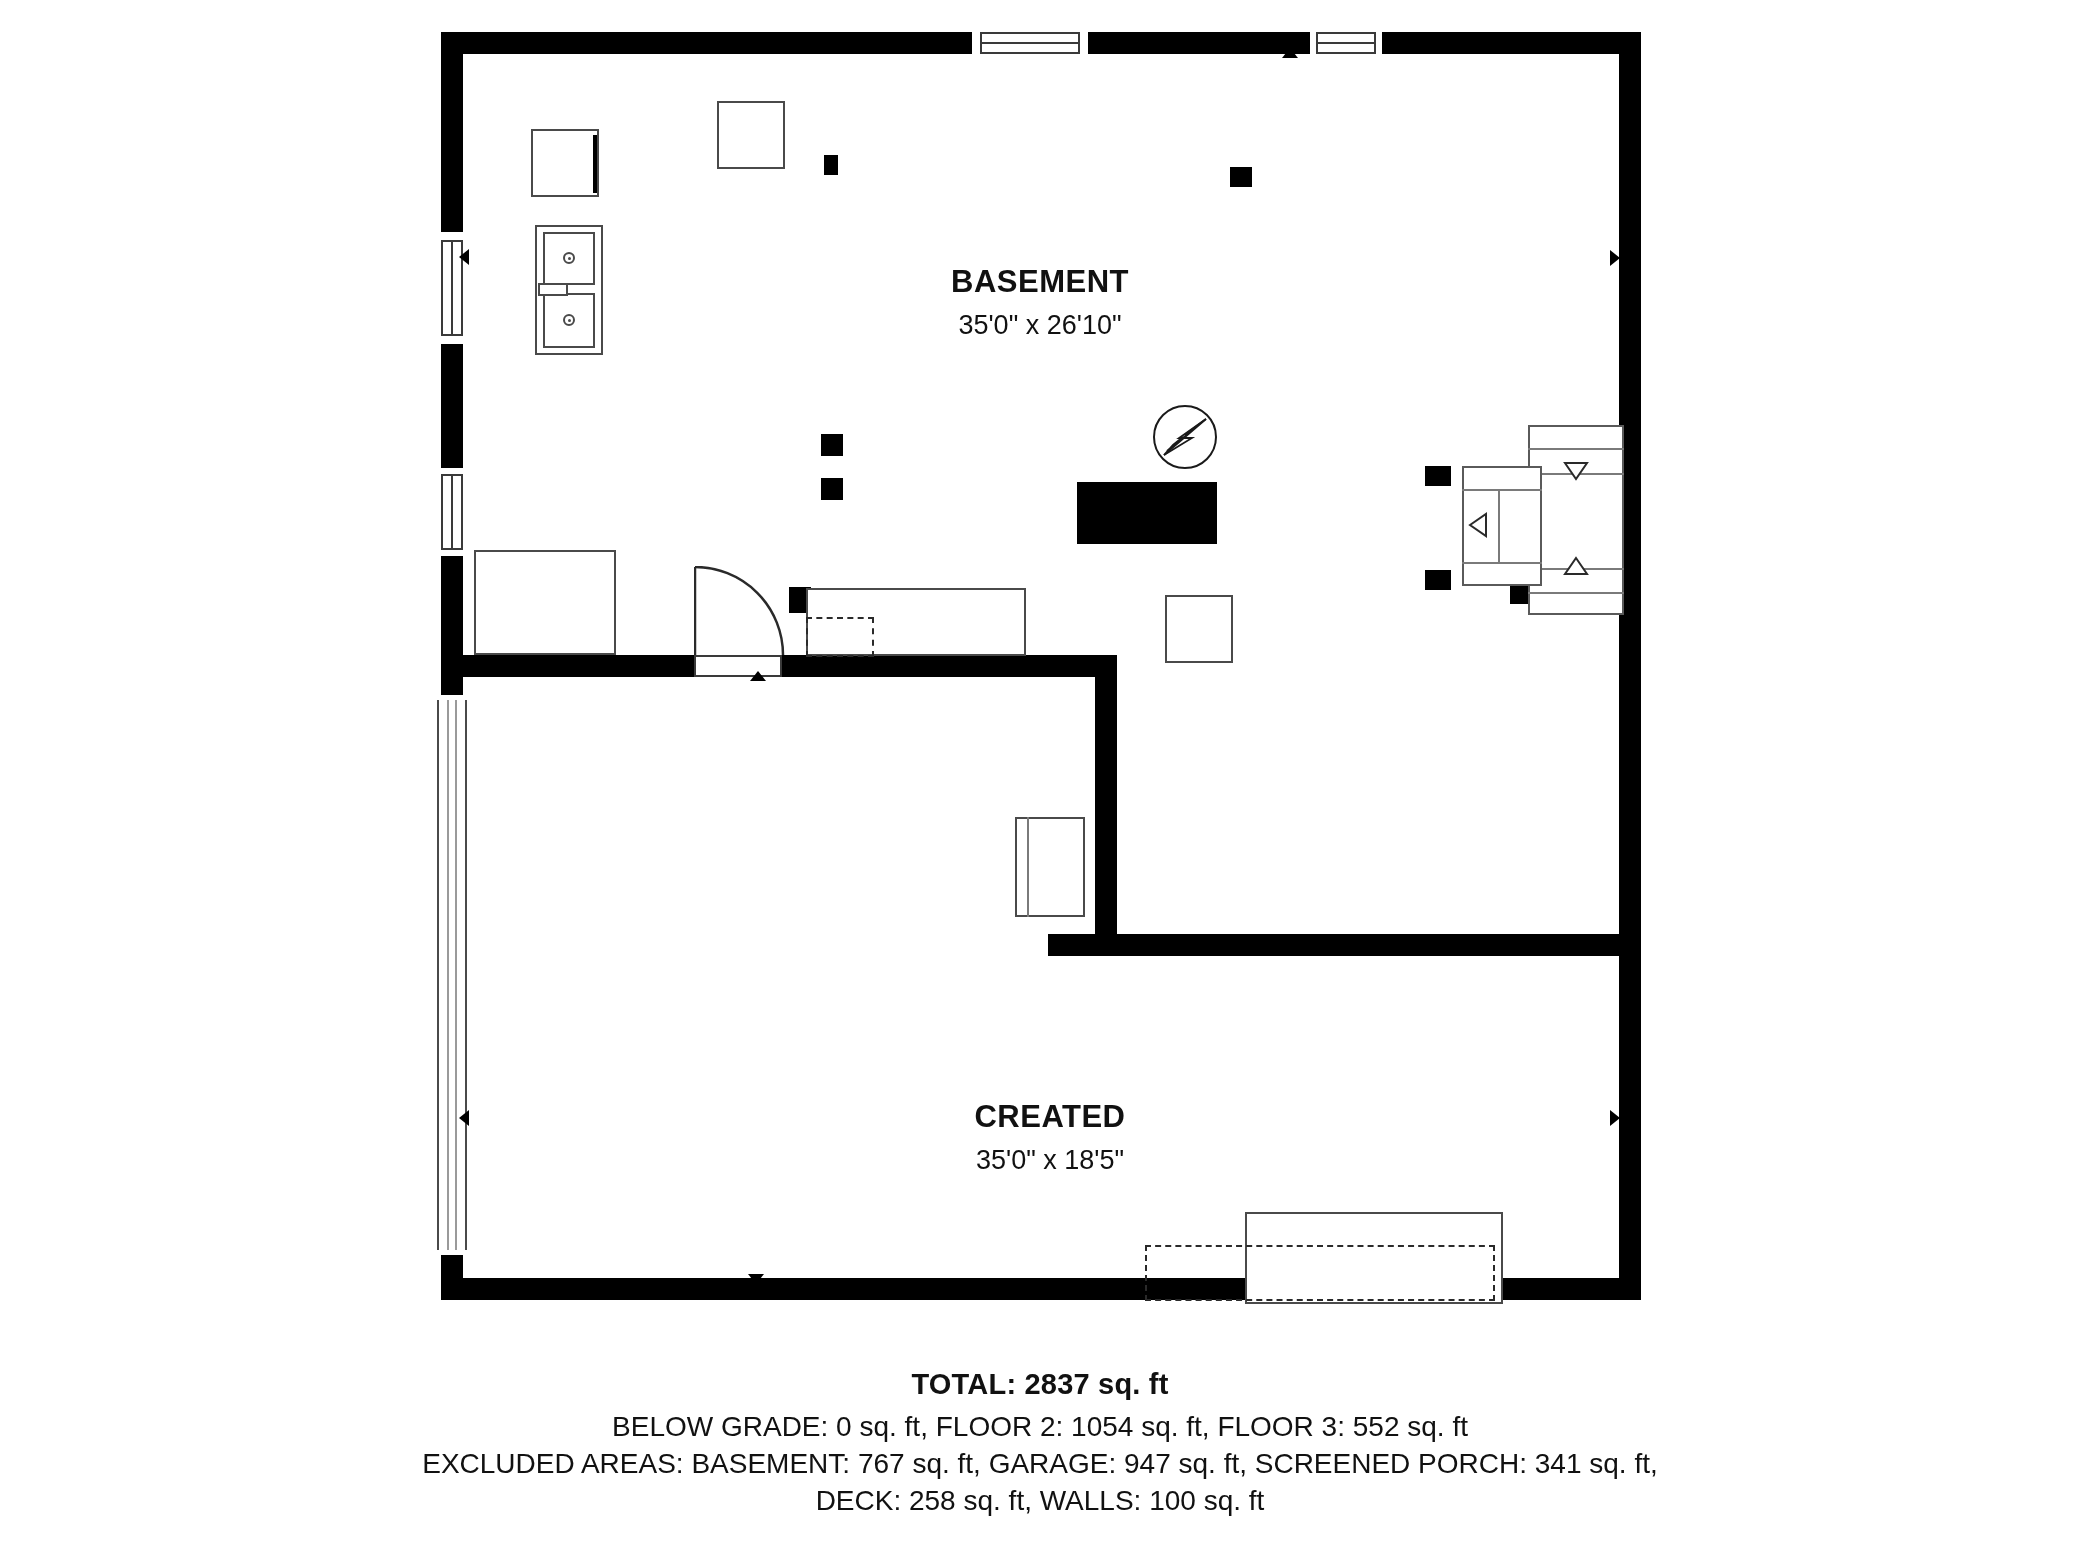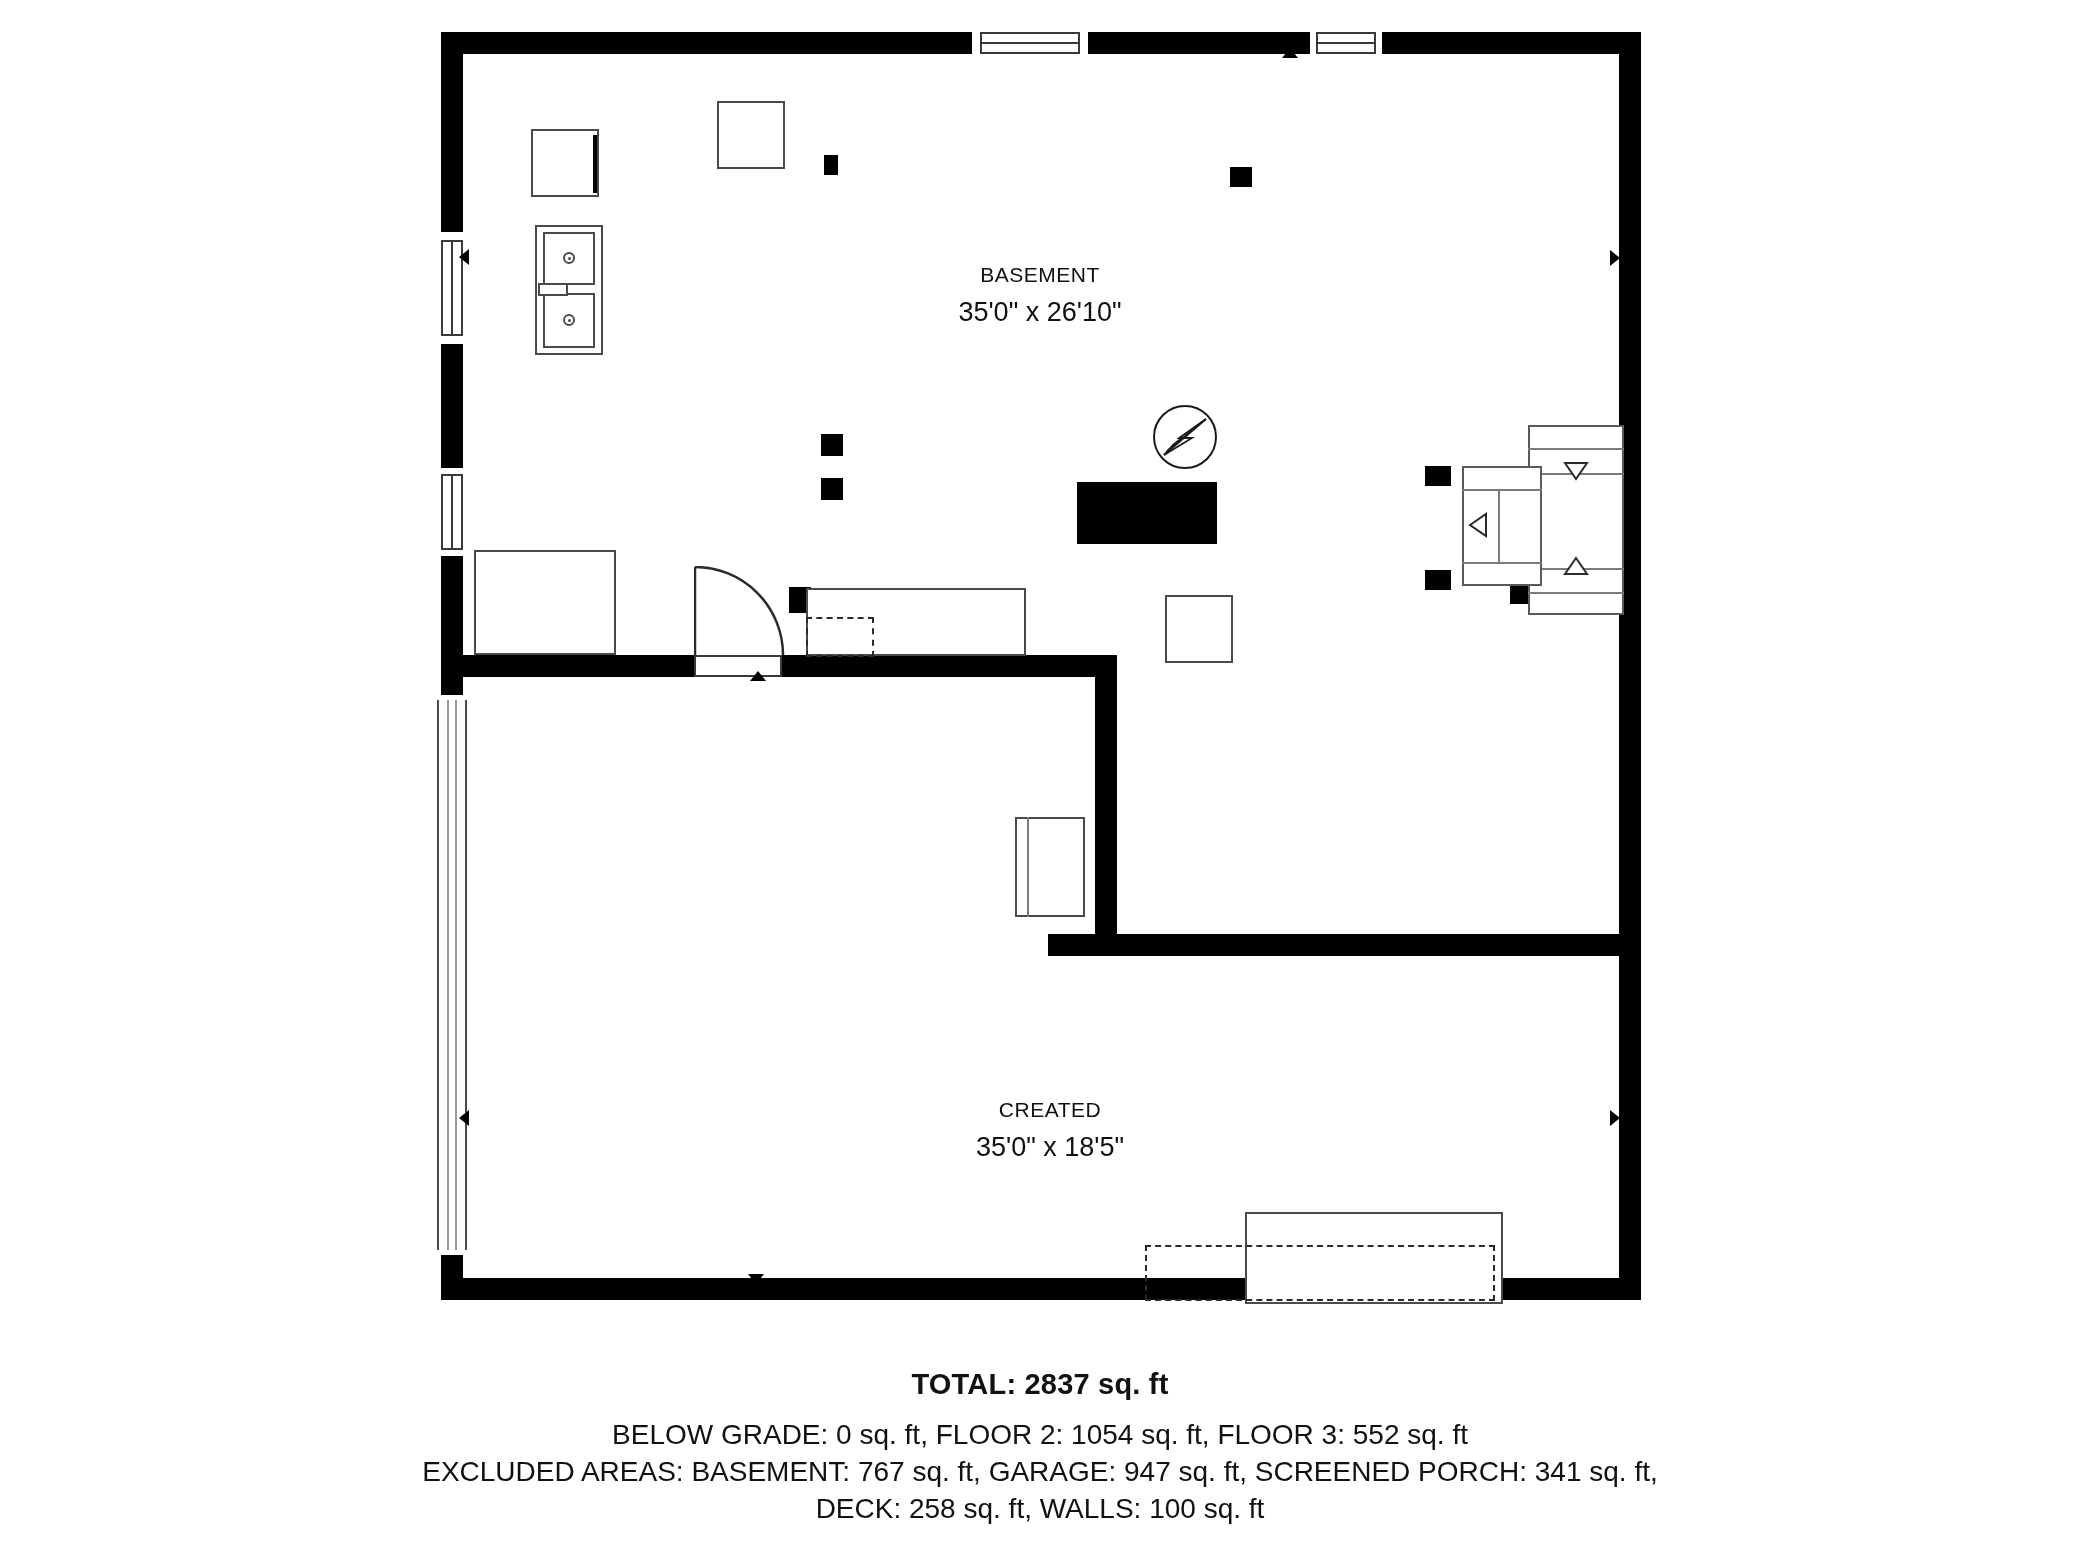--- a/index.html
+++ b/index.html
@@ -192,43 +192,44 @@
   
   .room-label {
     position: absolute;
     text-align: center;
     line-height: 1.28;
     white-space: nowrap;
     color: #111111;
   }
   .room-label .rl-name {
     display: block;
-    font-size: 21px;
+    font-size: 31px;
     letter-spacing: 0.5px;
+    font-weight: bold;
   }
   .room-label .rl-dims {
     display: block;
     font-size: 27px;
     margin-top: 6px;
   }
 
   
   .footer {
     position: absolute;
     left: 0;
     top: 1368px;
     width: 2080px;
     text-align: center;
     color: #111111;
   }
   .footer .total {
     font-size: 29px;
     font-weight: bold;
     letter-spacing: 0.2px;
-    margin-bottom: 15px;
+    margin-bottom: 7px;
   }
   .footer .line {
     font-size: 28px;
     line-height: 1.33;
   }
   .footer .disclaimer {
     margin-top: 20px;
     font-size: 15px;
     letter-spacing: 0.1px;
   }

